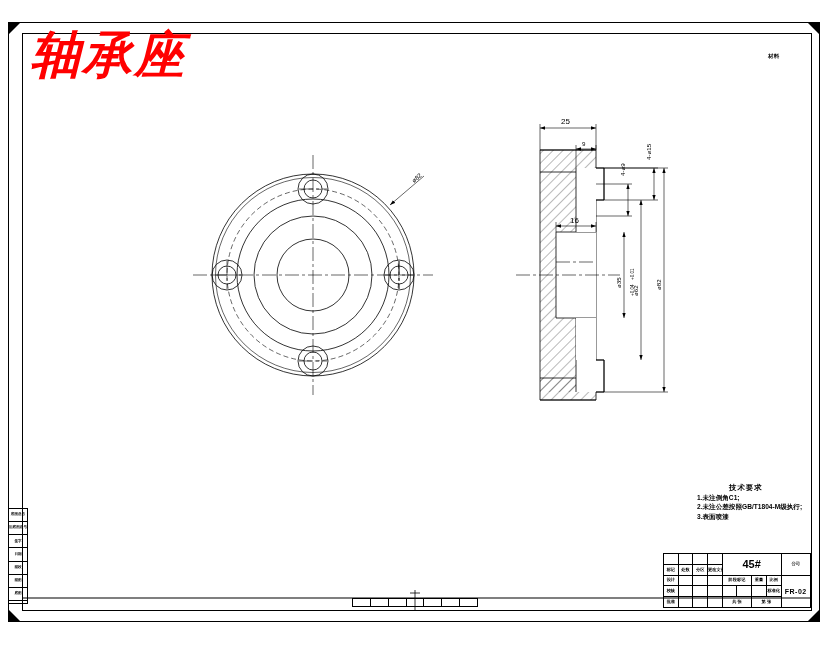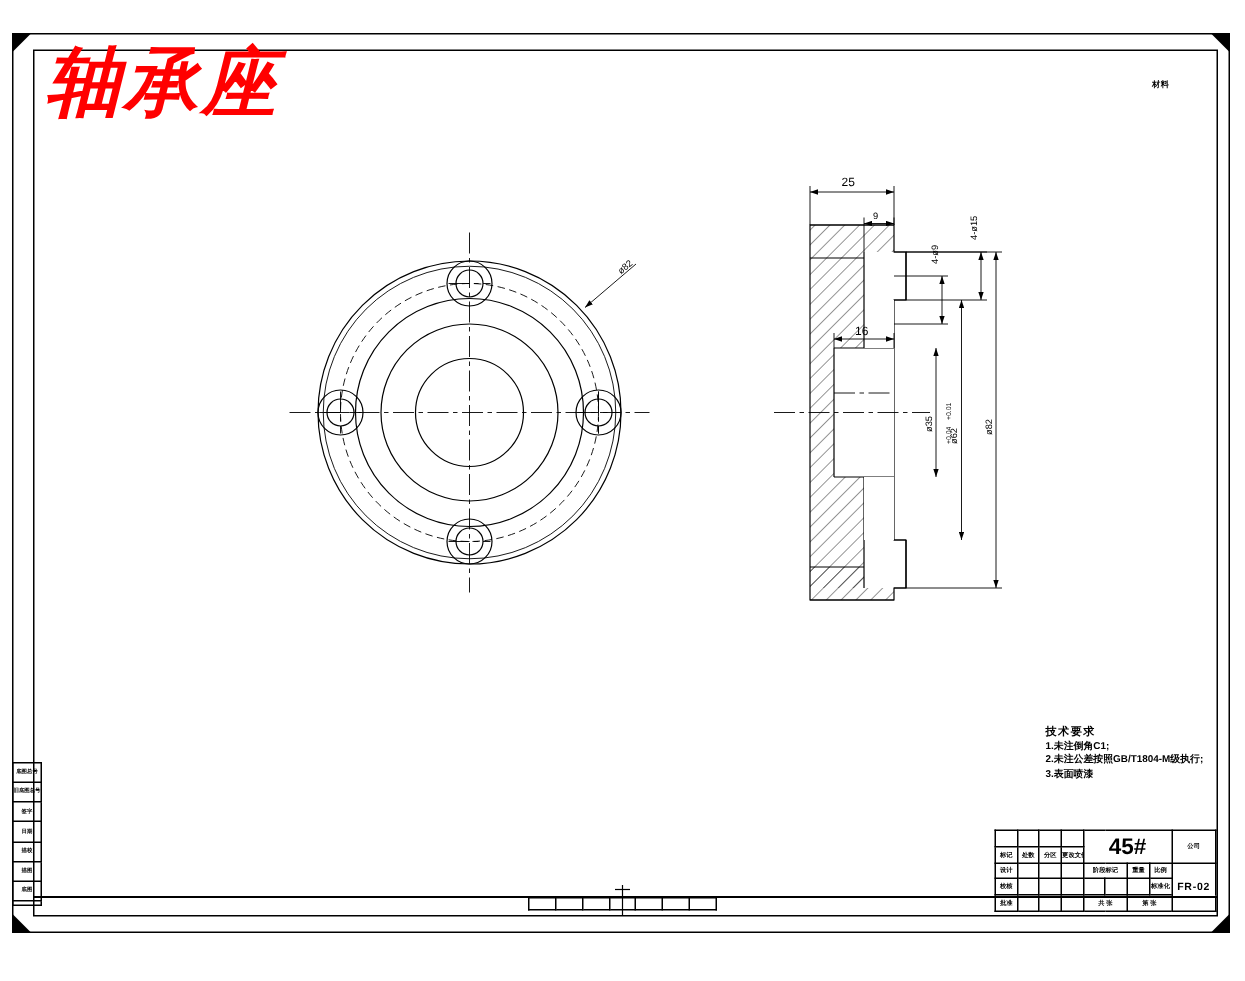--- a/index.html
+++ b/index.html
@@ -24,27 +24,27 @@
   .ln-t{stroke:#000;fill:none;stroke-width:0.6;}
   .ln-b{stroke:#000;fill:none;stroke-width:1.2;}
   .center{stroke:#000;fill:none;stroke-width:0.6;stroke-dasharray:14 3 3 3;}
   .hidden-l{stroke:#000;fill:none;stroke-width:0.6;stroke-dasharray:5 3;}
   .hatch{stroke:#000;stroke-width:0.55;}
   .dimtxt{font-family:"Liberation Sans",sans-serif;font-size:8px;fill:#000;}
   .dimtxt-s{font-family:"Liberation Sans",sans-serif;font-size:6.2px;fill:#000;}
   .dimtxt-xs{font-family:"Liberation Sans",sans-serif;font-size:4.6px;fill:#000;}
   
   .techreq{left:697px;top:483px;font-size:6.6px;color:#000;line-height:9.6px;white-space:nowrap;font-weight:700;}
-  .techreq .hd{font-size:7.4px;letter-spacing:1px;}
+  .techreq .hd{font-size:7.4px;letter-spacing:1px;margin-left:32px;}
   
   .tb{left:663px;top:553px;width:148px;height:55px;}
   .tb table{border-collapse:collapse;width:148px;height:55px;table-layout:fixed;}
   .tb td{border:0.7px solid #000;font-size:4.2px;text-align:center;vertical-align:middle;
      padding:0;color:#000;line-height:1;overflow:hidden;white-space:nowrap;font-weight:700;}
-  .tb td.big{font-size:15px;font-weight:700;font-family:"Liberation Sans",sans-serif;}
+  .tb td.big{font-size:11px;font-weight:700;font-family:"Liberation Sans",sans-serif;}
   .tb td.mid{font-size:7px;font-weight:700;letter-spacing:.5px;}
   
   .sideblk{left:8px;top:508px;width:20px;height:96px;}
   .sideblk table{border-collapse:collapse;width:20px;height:96px;table-layout:fixed;}
   .sideblk td{border:0.7px solid #000;font-size:3.6px;text-align:center;color:#000;
      padding:0;line-height:1;white-space:nowrap;font-weight:700;}
   
   .botmark{left:352px;top:598px;width:126px;height:12px;}
   .botmark table{border-collapse:collapse;width:126px;height:9px;table-layout:fixed;}
   .botmark td{border:0.8px solid #000;padding:0;}

